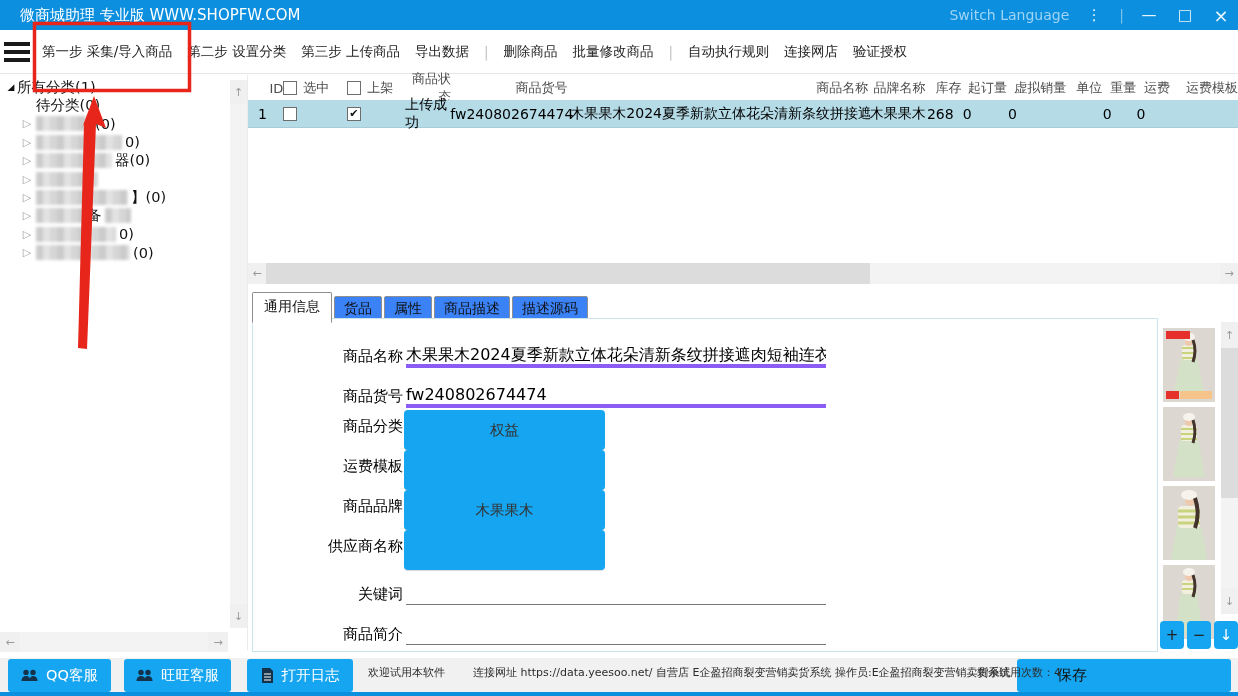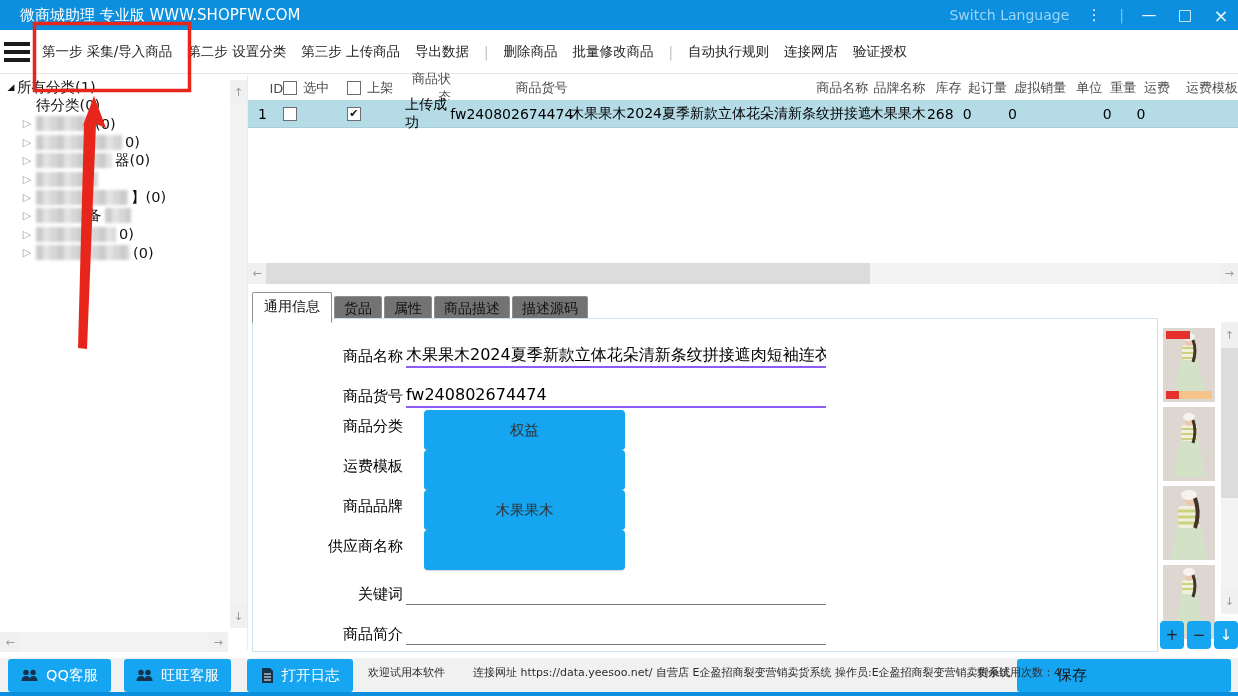--- a/index.html
+++ b/index.html
@@ -39,29 +39,29 @@
   
   .thead{left:248px;top:76px;width:990px;height:24px;display:flex;align-items:center;color:#4c4c4c;font-size:13px;padding-left:10px;text-align:right;}
   .trow{left:248px;top:100px;width:990px;height:28px;display:flex;align-items:center;background:#b5dbe7;color:#000;font-size:14px;padding-left:10px;border-bottom:1px solid #a6ccd9;}
   .c_id{width:26px;} .c_sel{width:66px;display:flex;align-items:center;gap:6px;} .c_shelf{width:60px;display:flex;align-items:center;gap:6px;}
   .c_status{width:47px;} .c_sku{width:120px;} .c_name{width:310px;overflow:hidden;white-space:nowrap;}
   .c_brand{width:59px;} .c_stock{width:37px;} .c_min{width:47px;} .c_virt{width:61px;} .c_unit{width:37px;} .c_wt{width:35px;} .c_fee{width:35px;} .c_tpl{width:70px;overflow:hidden;white-space:nowrap;}
   .cb{width:14px;height:14px;background:#fff;border:1px solid #6e6e6e;display:flex;align-items:center;justify-content:center;font-size:11px;color:#111;cursor:pointer;flex:none;}
 
   
   .tabs{left:252px;top:292px;display:flex;align-items:flex-end;gap:2px;font-size:14px;color:#111;}
-  .tab{background:#737373;border:1px solid #8f8f8f;border-radius:2px 2px 0 0;padding:3px 9px 4px 9px;cursor:pointer;}
+  .tab{background:#3b82f6;border:1px solid #8f8f8f;border-radius:2px 2px 0 0;padding:3px 9px 4px 9px;cursor:pointer;}
   .tab.active{background:#fff;position:relative;z-index:3;padding:5px 11px 6px 11px;border-bottom:1px solid #fff;}
 
   
   .detail{left:252px;top:318px;width:906px;height:334px;background:#fff;border:1px solid #cbe4ee;z-index:1;}
   .flabel{position:absolute;left:18px;width:132px;text-align:right;font-size:15px;color:#000;}
-  .fvalue{position:absolute;left:153px;width:420px;height:27px;line-height:27px;font-size:16px;color:#000;border-bottom:2px solid #8b5cf6;overflow:hidden;white-space:nowrap;cursor:text;}
+  .fvalue{position:absolute;left:153px;width:420px;height:27px;line-height:27px;font-size:16px;color:#000;border-bottom:4px solid #8b5cf6;overflow:hidden;white-space:nowrap;cursor:text;}
   .fline{position:absolute;left:153px;width:420px;height:28px;border-bottom:1px solid #777;cursor:text;}
-  .fbtn{position:absolute;left:151px;width:201px;height:40px;background:#16a5f0;border-radius:4px;display:flex;align-items:center;justify-content:center;font-size:14.5px;color:#333;cursor:pointer;box-shadow:0 1px 1px rgba(0,0,0,.15);margin-left:20px;}
+  .fbtn{position:absolute;left:151px;width:201px;height:40px;background:#16a5f0;border-radius:4px;display:flex;align-items:center;justify-content:center;font-size:14.5px;color:#333;cursor:pointer;box-shadow:0 1px 1px rgba(0,0,0,.15);}
 
   
   .imgbox{left:845px;top:322px;width:310px;height:328px;background:#dbd7d0;border:1px solid #b7dde9;overflow:hidden;}
   .banner{position:absolute;left:38px;top:6px;width:122px;height:26px;background:#e6302c;border-radius:5px 0 0 5px;clip-path:polygon(0 0,100% 0,86% 100%,0 100%);display:flex;align-items:center;justify-content:center;color:#fff;font-size:15px;font-weight:bold;font-style:italic;padding-right:10px;}
   .ribbon-price{position:absolute;left:28px;top:299px;width:124px;height:29px;background:linear-gradient(90deg,#f6b26b,#fbe2b8);clip-path:polygon(6% 0,100% 0,92% 100%,0 100%);display:flex;align-items:center;justify-content:center;color:#e21f12;font-weight:bold;font-size:16px;border-radius:4px 0 0 4px;}
   .ribbon-guar{position:absolute;left:142px;top:304px;width:152px;height:24px;background:#fdf0e2;border-radius:3px;display:flex;align-items:center;justify-content:center;color:#e2381f;font-weight:bold;font-size:13px;}
 
   .thumb{width:52px;height:74px;background:#dcd8d1;cursor:pointer;overflow:hidden;}
   .mini-btn{width:24px;height:28px;background:#16a5f0;border-radius:4px;display:flex;align-items:center;justify-content:center;font-size:15px;color:#222;cursor:pointer;}
 

